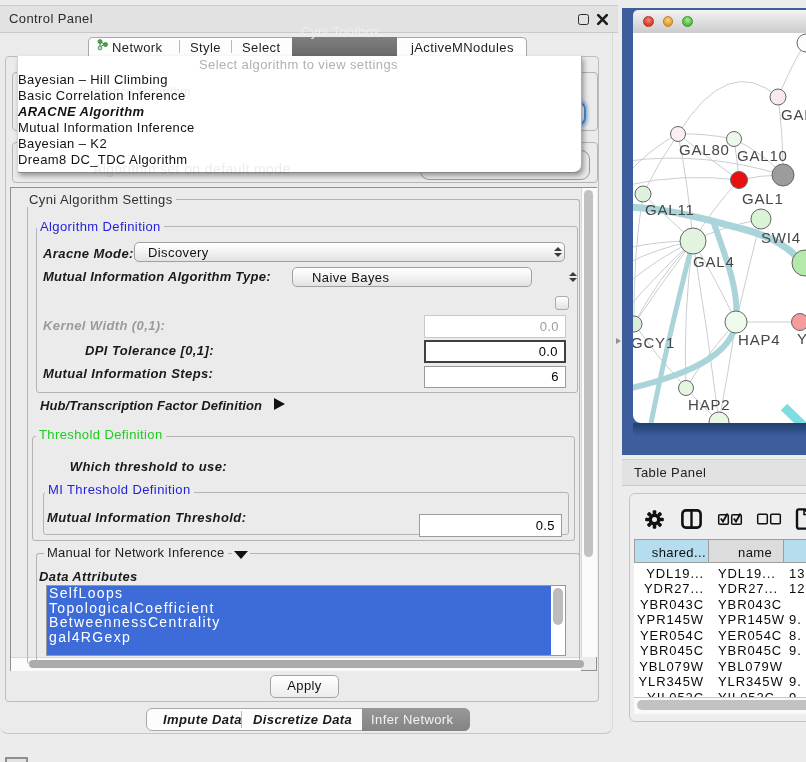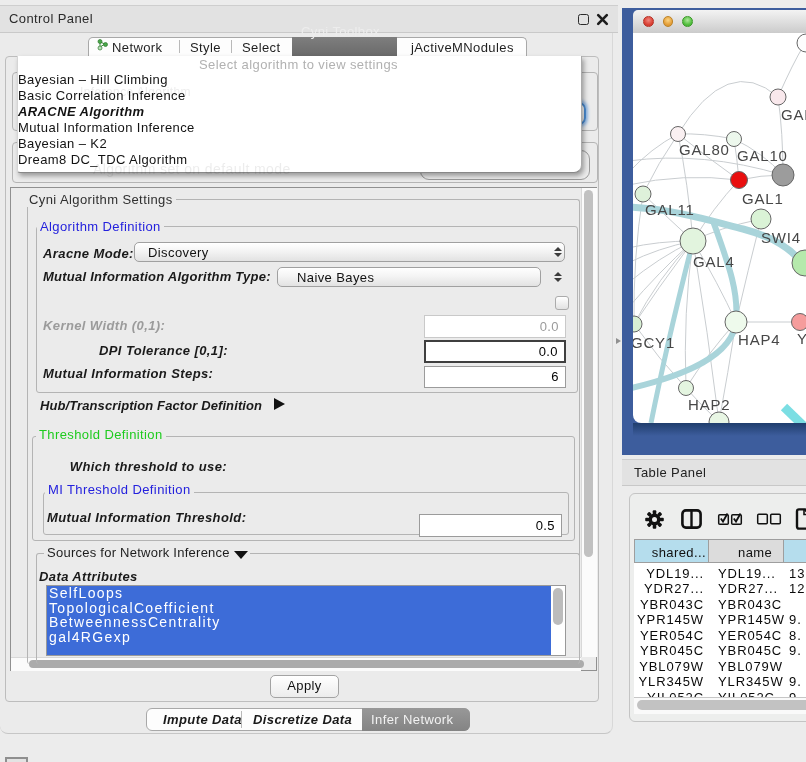--- a/index.html
+++ b/index.html
@@ -68,49 +68,49 @@
 
 <div class="abs b" style="left:43px;top:246px;">Aracne Mode:</div>
 <div class="combo" style="left:134px;top:242px;width:431px;height:20px;">
   <div class="ctext" style="left:13px;">Discovery</div>
   <div class="carrows" style="left:419px;top:4px;">
         <div class="up"></div>
         <div class="dn"></div>
       </div>
 </div>
 <div class="abs b" style="left:43px;top:269px;letter-spacing:0.25px;">Mutual Information Algorithm Type:</div>
-<div class="combo" style="left:277px;top:267px;width:264px;height:20px;">
+<div class="combo" style="left:292px;top:267px;width:240px;height:20px;">
   <div class="ctext" style="left:19px;">Naive Bayes</div>
   <div class="carrows" style="left:276px;top:4px;">
         <div class="up"></div>
         <div class="dn"></div>
       </div>
 </div>
 <div class="abs" style="left:555px;top:296px;width:12px;height:12px;border:1px solid #ababab;border-radius:3px;background:linear-gradient(180deg,#fff,#e2e2e2);"></div>
 <div class="abs b gray" style="left:43px;top:318px;">Kernel Width (0,1):</div>
 <div class="tfield gray" style="left:424px;top:315px;width:142px;height:23px;border:1px solid #c9c9c9;line-height:21px;">0.0</div>
-<div class="abs b" style="left:59px;top:343px;padding-left:40px;">DPI Tolerance [0,1]:</div>
+<div class="abs b" style="left:45px;top:343px;padding-left:40px;">DPI Tolerance [0,1]:</div>
 <div class="tfield" style="left:424px;top:340px;width:142px;height:23px;border:2px solid #3f3f3f;line-height:19px;color:#000;">0.0</div>
 <div class="abs b" style="left:43px;top:366px;">Mutual Information Steps:</div>
 <div class="tfield" style="left:424px;top:366px;width:142px;height:22px;border:1px solid #9b9b9b;line-height:20px;color:#000;">6</div>
 
 <div class="abs b" style="left:40px;top:398px;letter-spacing:0.1px;">Hub/Transcription Factor Definition</div>
 <div class="abs" style="left:274px;top:398px;width:0;height:0;border-top:6.5px solid transparent;border-bottom:6.5px solid transparent;border-left:11px solid #111;"></div>
 
 <div class="group" style="left:32px;top:436px;width:541px;height:103px;"></div>
 <div class="glabel" style="left:36px;top:428px;color:#1ecb1e;">Threshold Definition</div>
 <div class="abs b" style="left:67px;top:459px;width:160px;text-align:right;">Which threshold to use:</div>
 
 <div class="group" style="left:43px;top:492px;width:524px;height:41px;"></div>
 <div class="glabel" style="left:45px;top:483px;color:#2421dd;">MI Threshold Definition</div>
 <div class="abs b" style="left:47px;top:510px;">Mutual Information Threshold:</div>
 <div class="tfield" style="left:419px;top:514px;width:143px;height:23px;border:1px solid #9b9b9b;line-height:21px;color:#000;">0.5</div>
 
 <div class="group" style="left:36px;top:553px;width:542px;height:110px;border-bottom:none;"></div>
-<div class="glabel" style="left:44px;top:546px;color:#1d1d1d;letter-spacing:0.25px;">Sources for Network Inference</div>
+<div class="glabel" style="left:44px;top:546px;color:#1d1d1d;letter-spacing:0.25px;">Manual for Network Inference</div>
 <div class="abs" style="left:232px;top:548px;width:18px;height:12px;background:#ebebeb;"></div>
 <div class="abs" style="left:234px;top:551px;width:0;height:0;border-left:7px solid transparent;border-right:7px solid transparent;border-top:8px solid #111;"></div>
 <div class="abs b" style="left:39px;top:569px;">Data Attributes</div>
 <div class="abs" style="left:46px;top:585px;width:520px;height:71px;border:1px solid #999;background:#fff;box-sizing:border-box;"></div>
 <div class="abs" style="left:47px;top:586px;width:504px;height:69px;background:#3d6cd8;color:#fff;font-size:14px;letter-spacing:1.35px;line-height:14.5px;padding-left:2px;box-sizing:border-box;overflow:hidden;">SelfLoops<br>TopologicalCoefficient<br>BetweennessCentrality<br>gal4RGexp</div>
 <div class="abs" style="left:553px;top:588px;width:10px;height:37px;background:#bcbcbc;border-radius:5px;"></div>
 
 <div class="abs" style="left:270px;top:675px;width:67px;height:21px;border:1px solid #a3a3a3;border-radius:5px;background:linear-gradient(180deg,#ffffff,#ececec);text-align:center;line-height:20px;color:#111;">Apply</div>
 
 <div class="abs" style="left:146px;top:708px;width:324px;height:23px;background:#fdfdfd;border:1px solid #a8a8a8;border-radius:6px;box-sizing:border-box;"></div>

